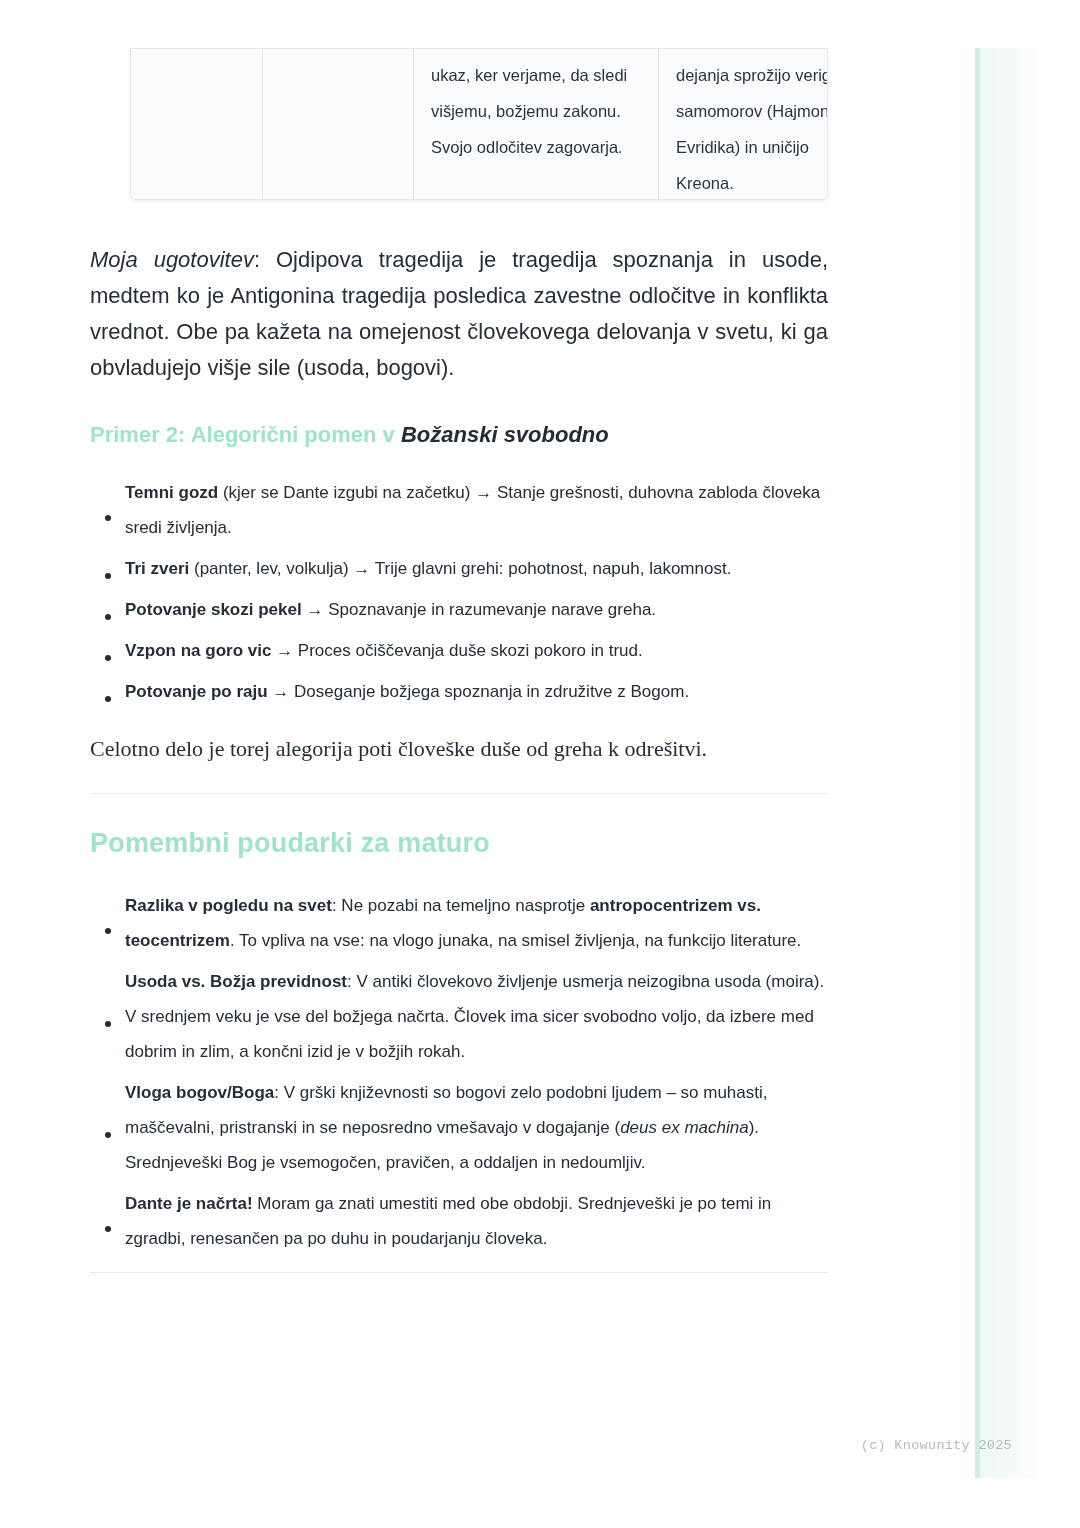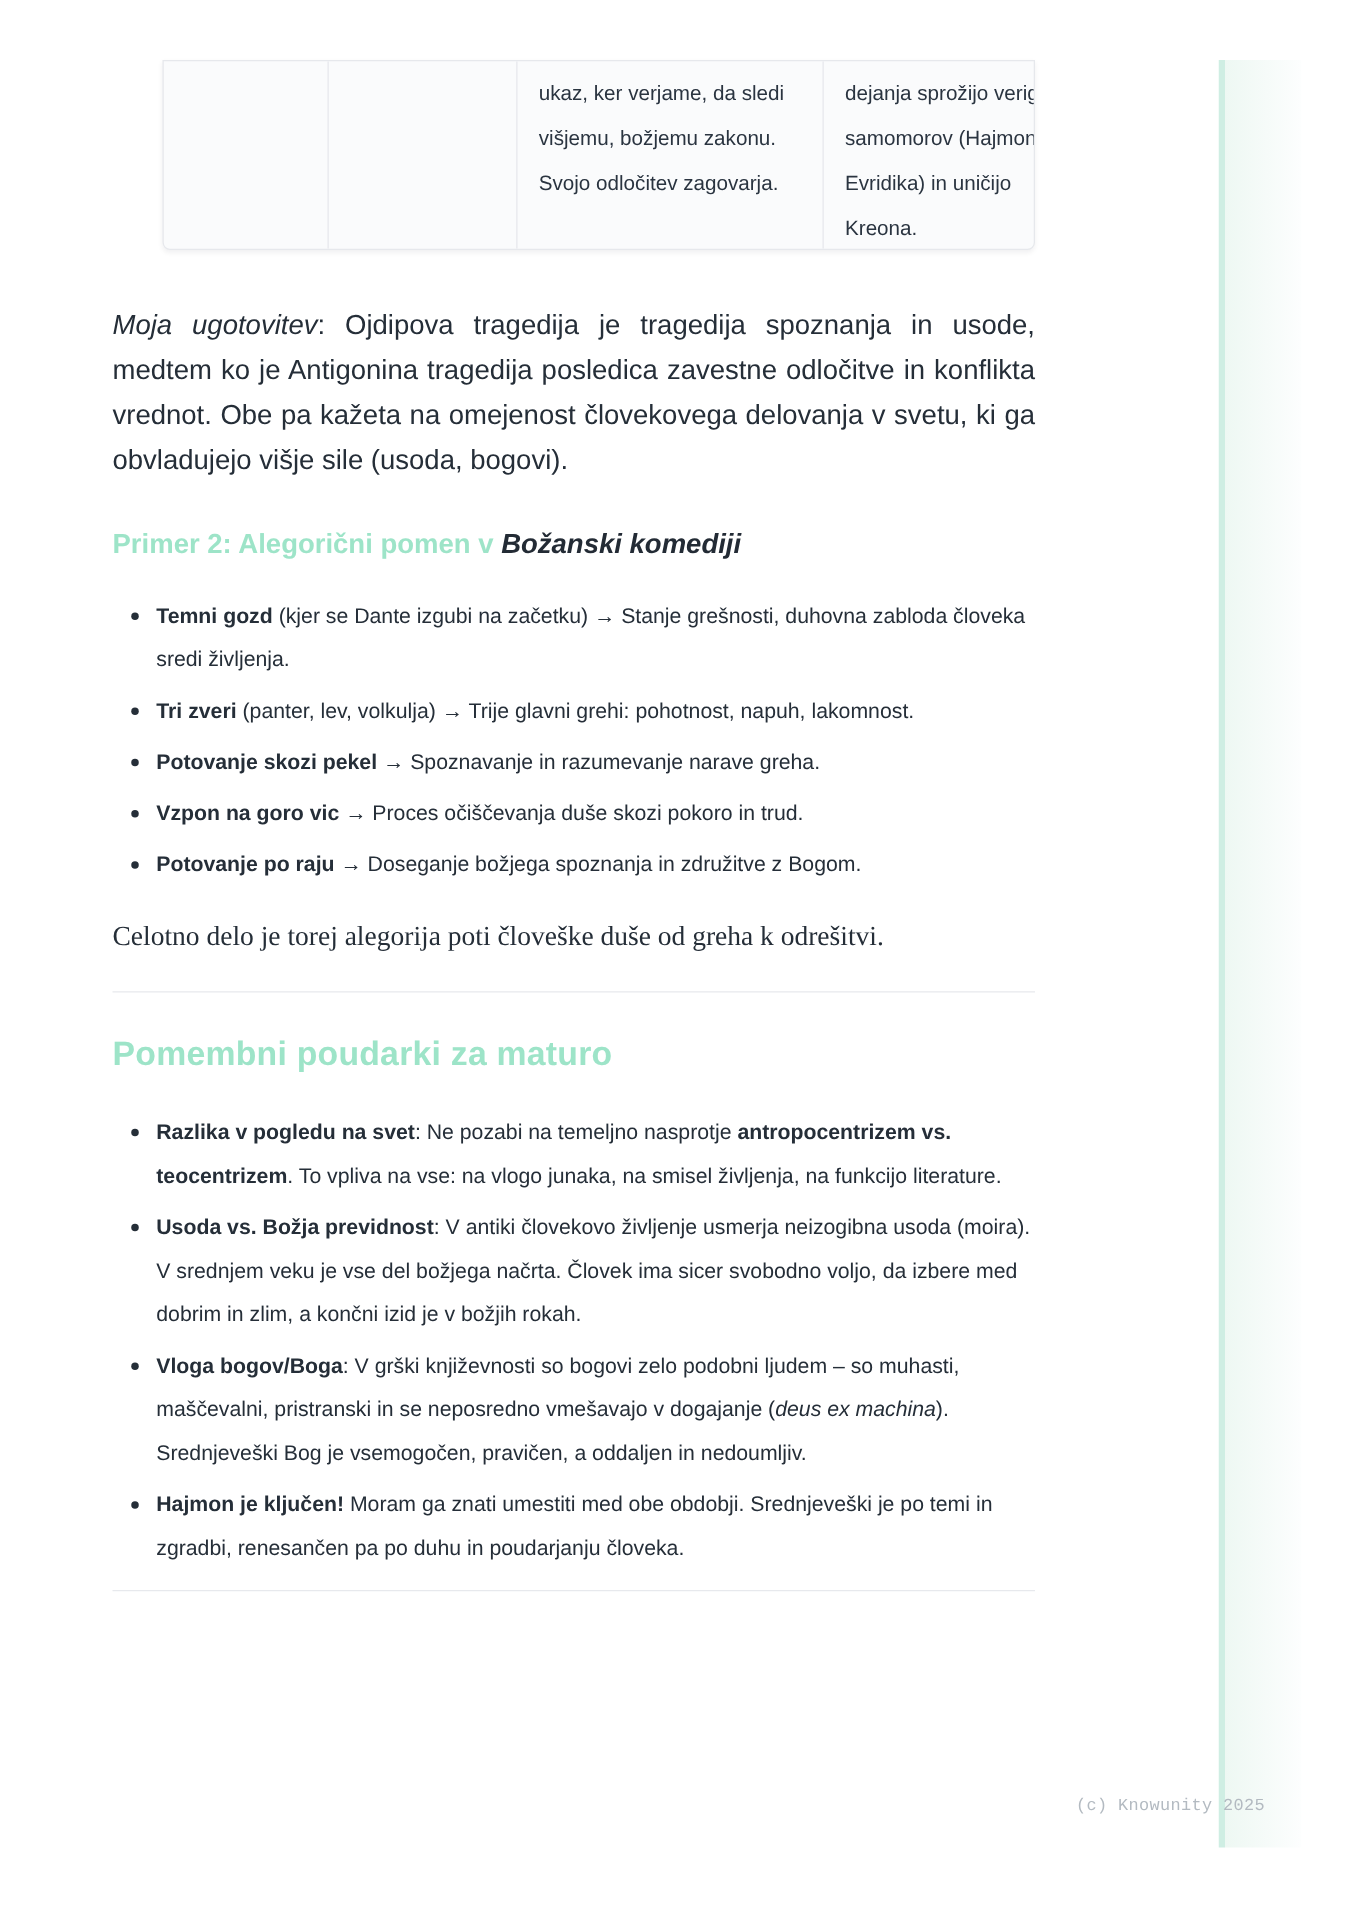--- a/index.html
+++ b/index.html
@@ -54,21 +54,21 @@
     margin-top:34px;font-size:22px;line-height:30px;font-weight:600;
   }
   .h2{
     margin-top:30px;font-size:27px;line-height:38px;font-weight:700;
     color:var(--accent);letter-spacing:.2px;
   }
   
   ul.blist{margin-top:25px;list-style:none;}
   ul.blist.matura{margin-top:26px;}
   ul.blist li{
-    display:flex;align-items:flex-start;margin-bottom:6px;
+    display:flex;align-items:center;margin-bottom:6px;
   }
   .dot{
     flex:none;width:6px;height:6px;border-radius:50%;
     background:var(--text);margin:15px 14px 0 15px;
   }
   .li-text{font-size:17px;line-height:35px;}
   
   .run-normal{font-weight:400;}
   .run-bold{font-weight:700;}
   .run-italic{font-style:italic;}
@@ -102,21 +102,21 @@
 
   <div class="tbl">
     <div class="cell c1"></div>
     <div class="cell c2"></div>
     <div class="cell c3">ukaz, ker verjame, da sledi višjemu, božjemu zakonu. Svojo odločitev zagovarja.</div>
     <div class="cell c4">dejanja sprožijo verigo samomorov (Hajmon, Evridika) in uničijo Kreona.</div>
   </div>
 
   <p class="para p1"><span class="run-italic">Moja ugotovitev</span><span class="run-normal">: Ojdipova tragedija je tragedija spoznanja in usode, medtem ko je Antigonina tragedija posledica zavestne odločitve in konflikta vrednot. Obe pa kažeta na omejenost človekovega delovanja v svetu, ki ga obvladujejo višje sile (usoda, bogovi).</span></p>
 
-  <h3 class="h3"><span class="run-accent">Primer 2: Alegorični pomen v </span><span class="run-dark-bolditalic">Božanski komediji</span></h3>
+  <h3 class="h3"><span class="run-accent">Primer 2: Alegorični pomen v </span><span class="run-dark-bolditalic">Božanski svobodno</span></h3>
 
   <ul class="blist">
     <li>
       <span class="dot"></span>
       <div class="li-text"><span class="run-bold">Temni gozd</span><span class="run-normal"> (kjer se Dante izgubi na začetku) → Stanje grešnosti, duhovna zabloda človeka sredi življenja.</span></div>
     </li>
     <li>
       <span class="dot"></span>
       <div class="li-text"><span class="run-bold">Tri zveri</span><span class="run-normal"> (panter, lev, volkulja) → Trije glavni grehi: pohotnost, napuh, lakomnost.</span></div>
     </li>
@@ -148,21 +148,21 @@
     <li>
       <span class="dot"></span>
       <div class="li-text"><span class="run-bold">Usoda vs. Božja previdnost</span><span class="run-normal">: V antiki človekovo življenje usmerja neizogibna usoda (moira). V srednjem veku je vse del božjega načrta. Človek ima sicer svobodno voljo, da izbere med dobrim in zlim, a končni izid je v božjih rokah.</span></div>
     </li>
     <li>
       <span class="dot"></span>
       <div class="li-text"><span class="run-bold">Vloga bogov/Boga</span><span class="run-normal">: V grški književnosti so bogovi zelo podobni ljudem – so muhasti, maščevalni, pristranski in se neposredno vmešavajo v dogajanje (</span><span class="run-italic">deus ex machina</span><span class="run-normal">). Srednjeveški Bog je vsemogočen, pravičen, a oddaljen in nedoumljiv.</span></div>
     </li>
     <li>
       <span class="dot"></span>
-      <div class="li-text"><span class="run-bold">Hajmon je ključen!</span><span class="run-normal"> Moram ga znati umestiti med obe obdobji. Srednjeveški je po temi in zgradbi, renesančen pa po duhu in poudarjanju človeka.</span></div>
+      <div class="li-text"><span class="run-bold">Dante je načrta!</span><span class="run-normal"> Moram ga znati umestiti med obe obdobji. Srednjeveški je po temi in zgradbi, renesančen pa po duhu in poudarjanju človeka.</span></div>
     </li>
   </ul>
 
   <hr class="divider d2">
 
 </div>
 
 <div class="footer">(c) Knowunity 2025</div>
 
 </body></html>

